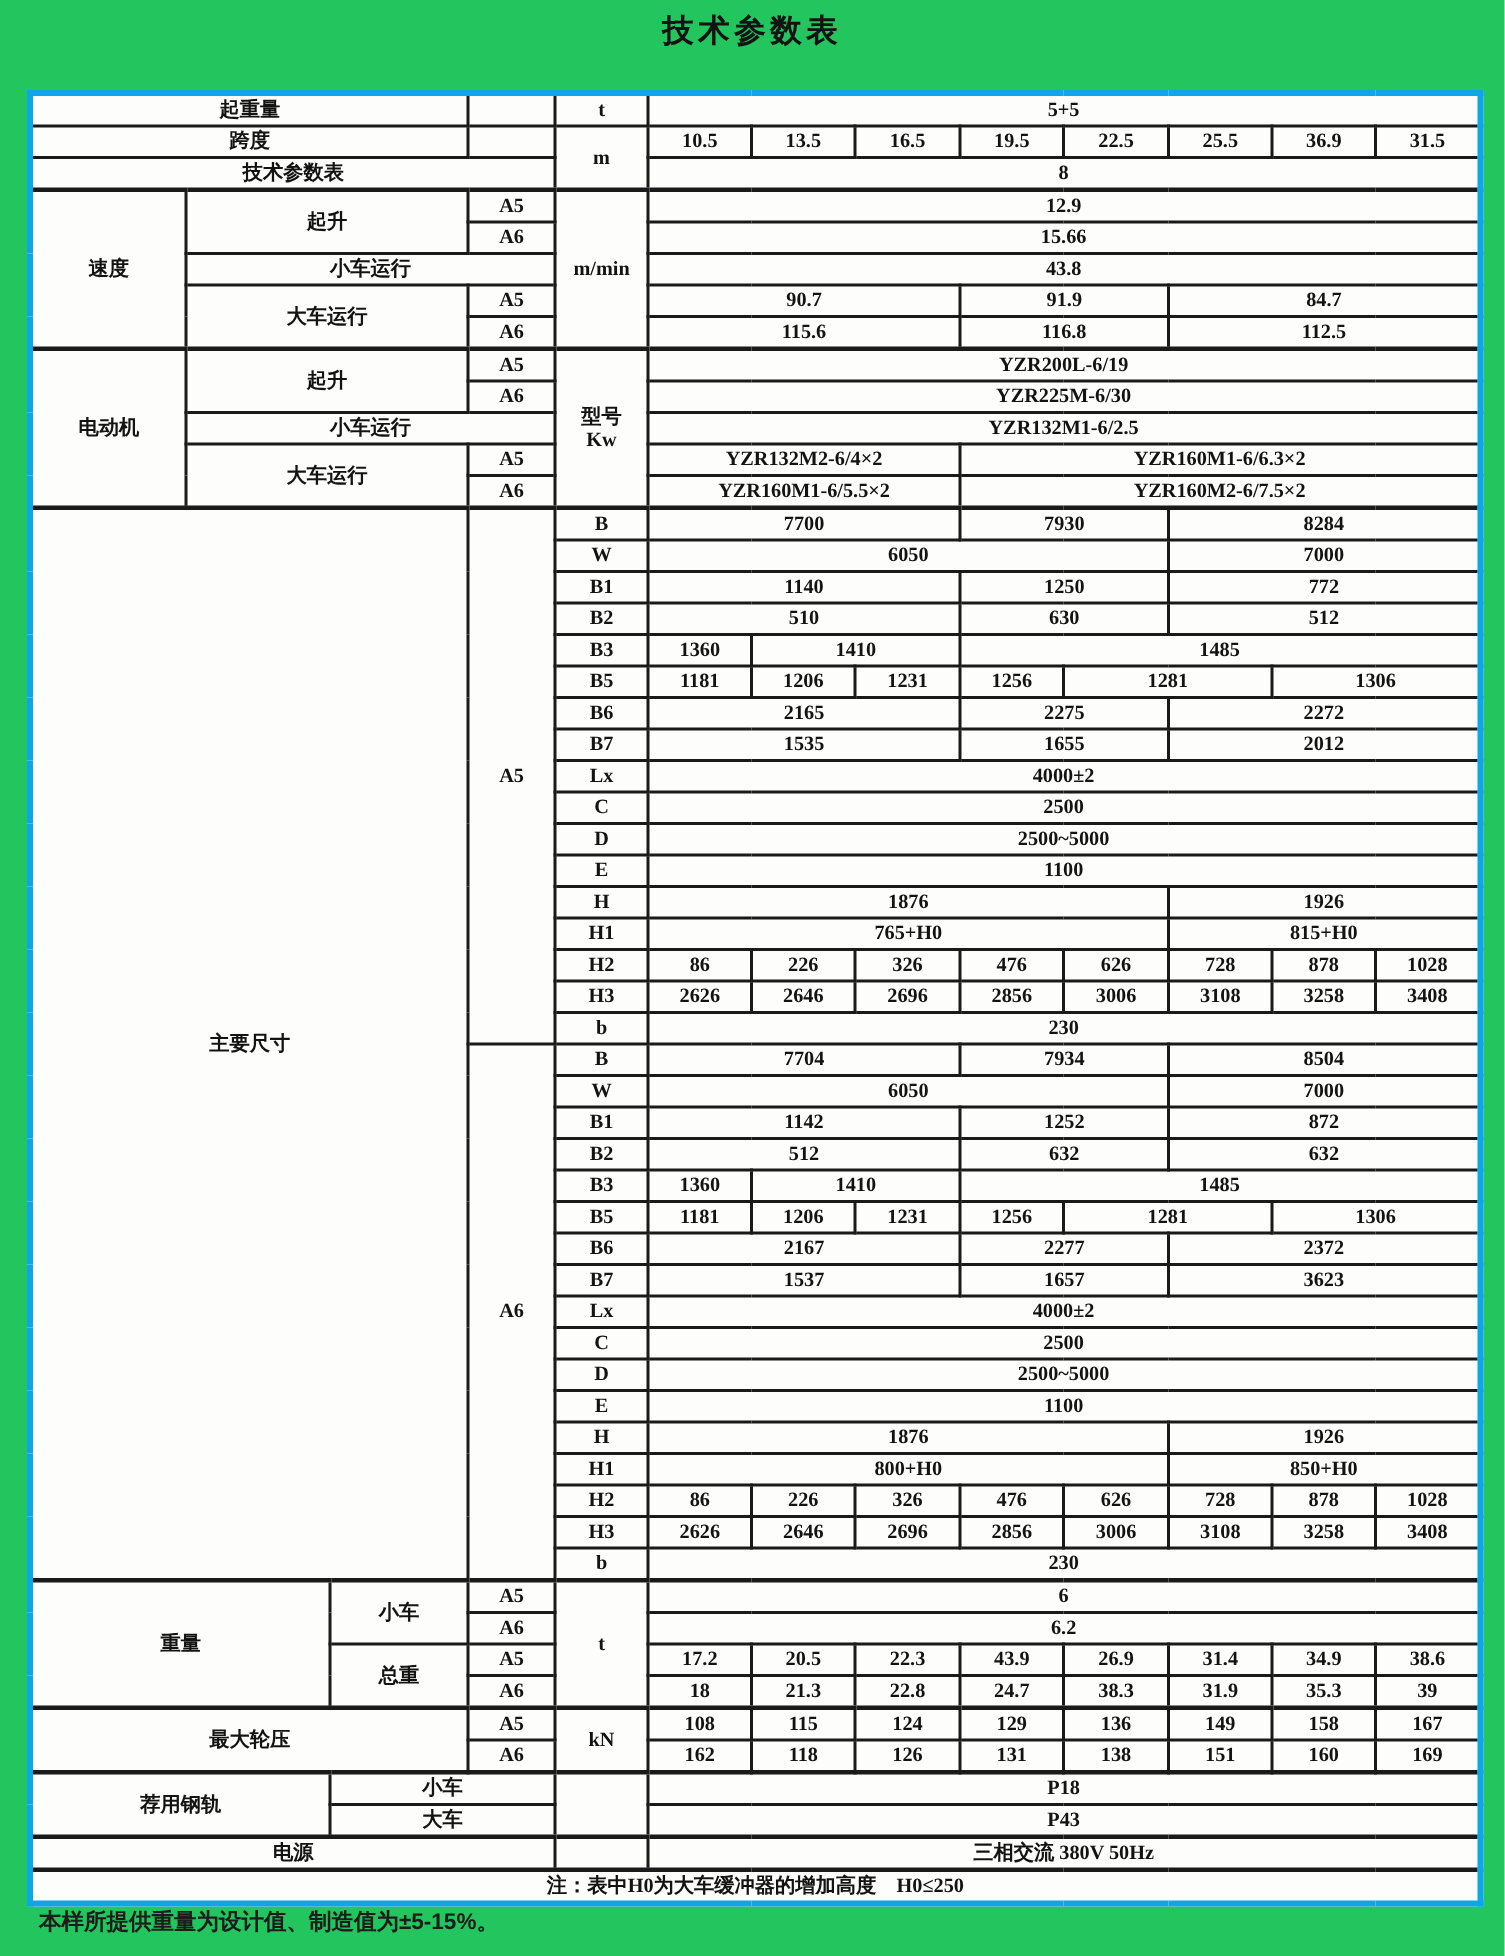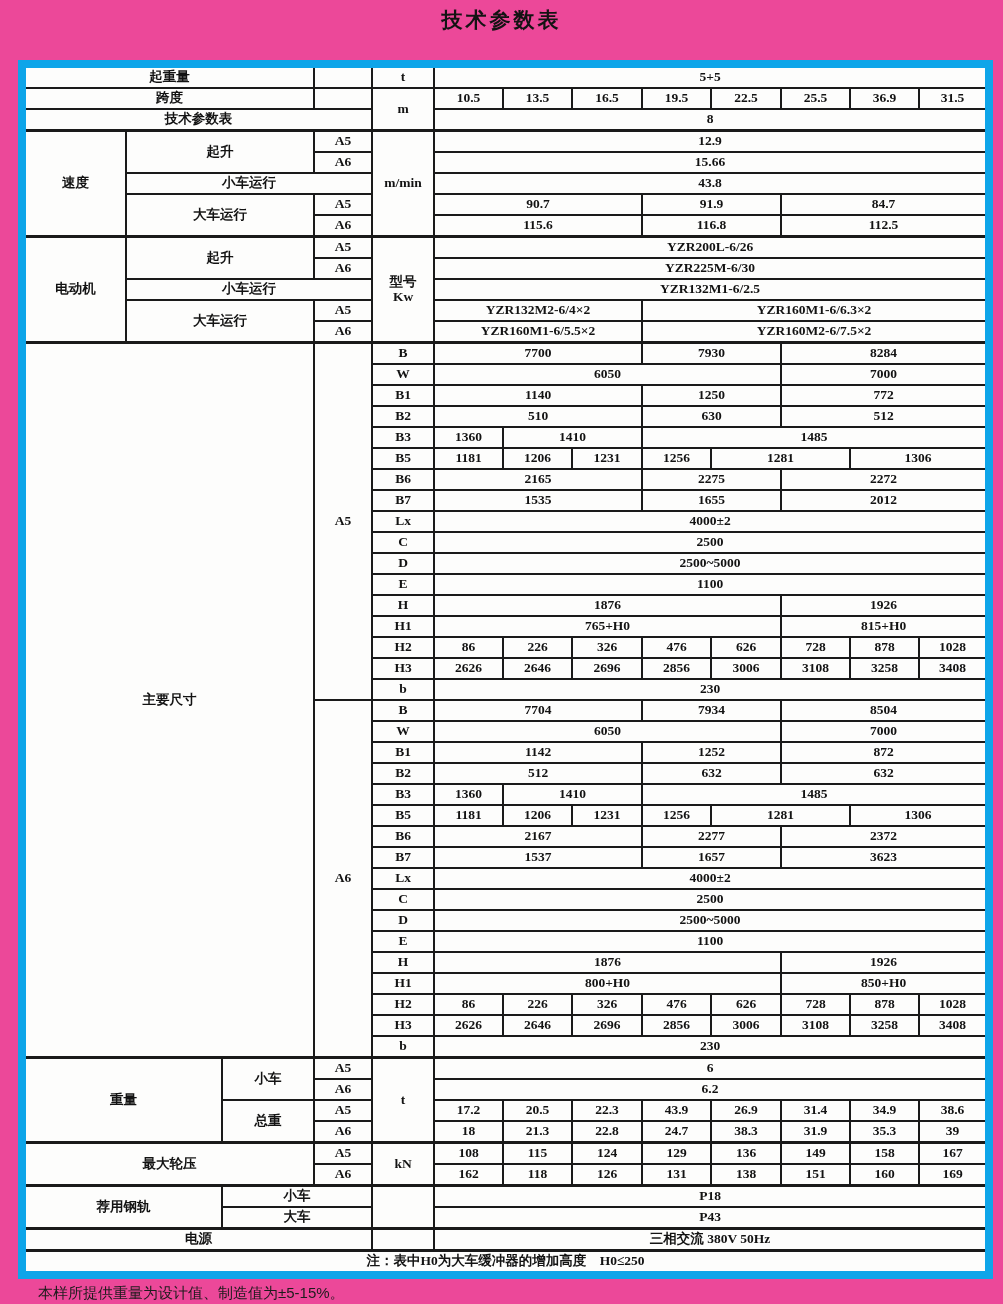--- a/index.html
+++ b/index.html
@@ -1,43 +1,43 @@
 <!DOCTYPE html>
 <html><head>
 <meta charset="utf-8">
 <style>
   html,body{margin:0;padding:0;}
   body{width:1003px;height:1304px;background:#f4f4f2;}
   .sheet{
-    position:relative;width:1003px;height:1304px;background:#ec4899;
+    position:relative;width:1003px;height:1304px;background:#22c55e;
     font-family:"Liberation Serif","DejaVu Serif",serif;color:#131313;
     overflow:hidden;
   }
   .title{
     position:absolute;top:6px;left:0;width:100%;margin:0;
     text-align:center;font-size:21px;font-weight:bold;letter-spacing:3px;
   }
   .tbl-wrap{position:absolute;left:18px;top:60px;}
   table.params{
     border-collapse:collapse;table-layout:fixed;width:967px;
-    border:8px solid #0ea5e9;background:#fdfdfc;
+    border:4px solid #0ea5e9;background:#fdfdfc;
   }
   table.params td{
     border:2px solid #1a1a1a;
     height:19px;
     padding:0 1px;
     text-align:center;vertical-align:middle;
     font-weight:bold;font-size:13.5px;line-height:1.05;
     white-space:pre-line;overflow:hidden;
   }
   tr.thick > td{border-top-width:3px;}
   .footer{
-    position:absolute;left:26px;top:1272px;margin:12px;
+    position:absolute;left:26px;top:1272px;margin:0;
     font-family:"Liberation Sans","DejaVu Sans",sans-serif;
-    font-size:15px;font-weight:normal;color:#1c1c1c;
+    font-size:15px;font-weight:bold;color:#1c1c1c;
   }
 </style>
 </head>
 <body>
 
 <div class="sheet">
   <h1 class="title">技术参数表</h1>
 
   <div class="tbl-wrap">
     <table class="params">
@@ -107,21 +107,21 @@
             <td colspan="3">115.6</td>
             <td colspan="2">116.8</td>
             <td colspan="3">112.5</td>
           </tr>
           <tr class="thick">
             <td rowspan="5">电动机</td>
             <td colspan="2" rowspan="2">起升</td>
             <td>A5</td>
             <td rowspan="5">型号
 Kw</td>
-            <td colspan="8">YZR200L-6/26</td>
+            <td colspan="8">YZR200L-6/19</td>
           </tr>
           <tr>
             <td>A6</td>
             <td colspan="8">YZR225M-6/30</td>
           </tr>
           <tr>
             <td colspan="3">小车运行</td>
             <td colspan="8">YZR132M1-6/2.5</td>
           </tr>
           <tr>

